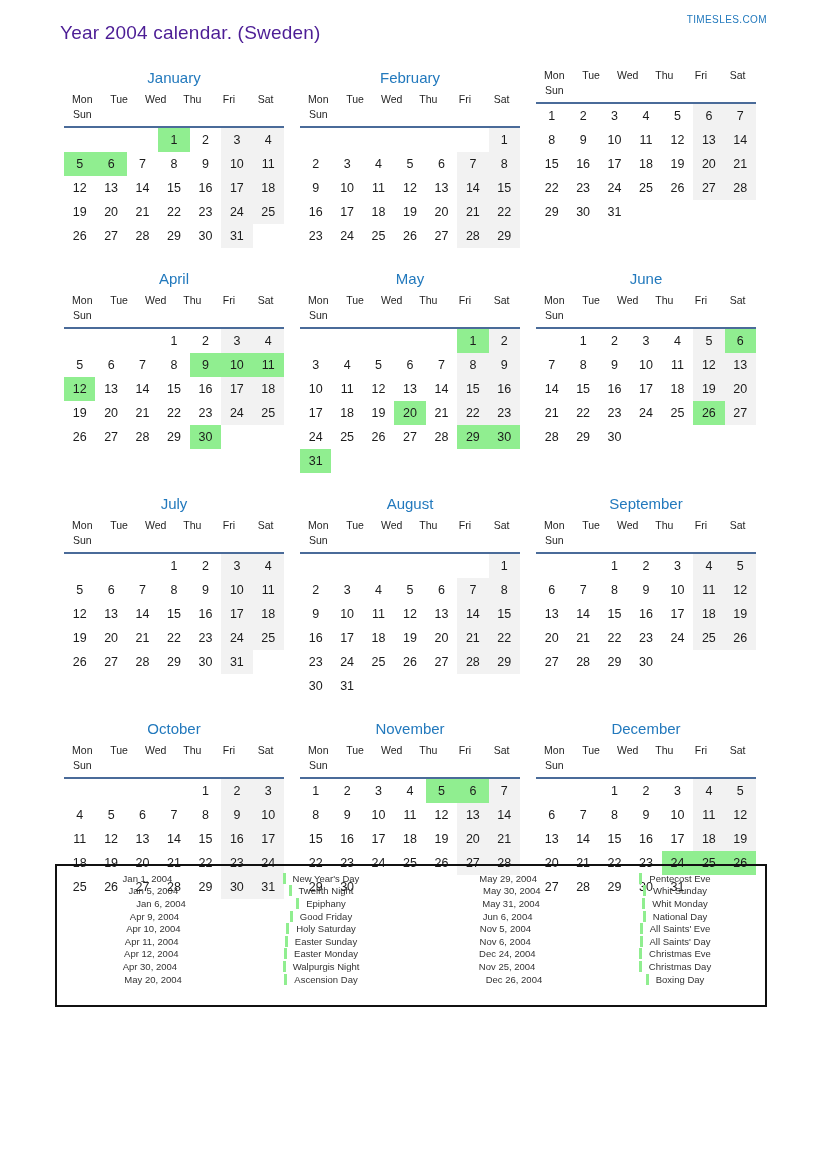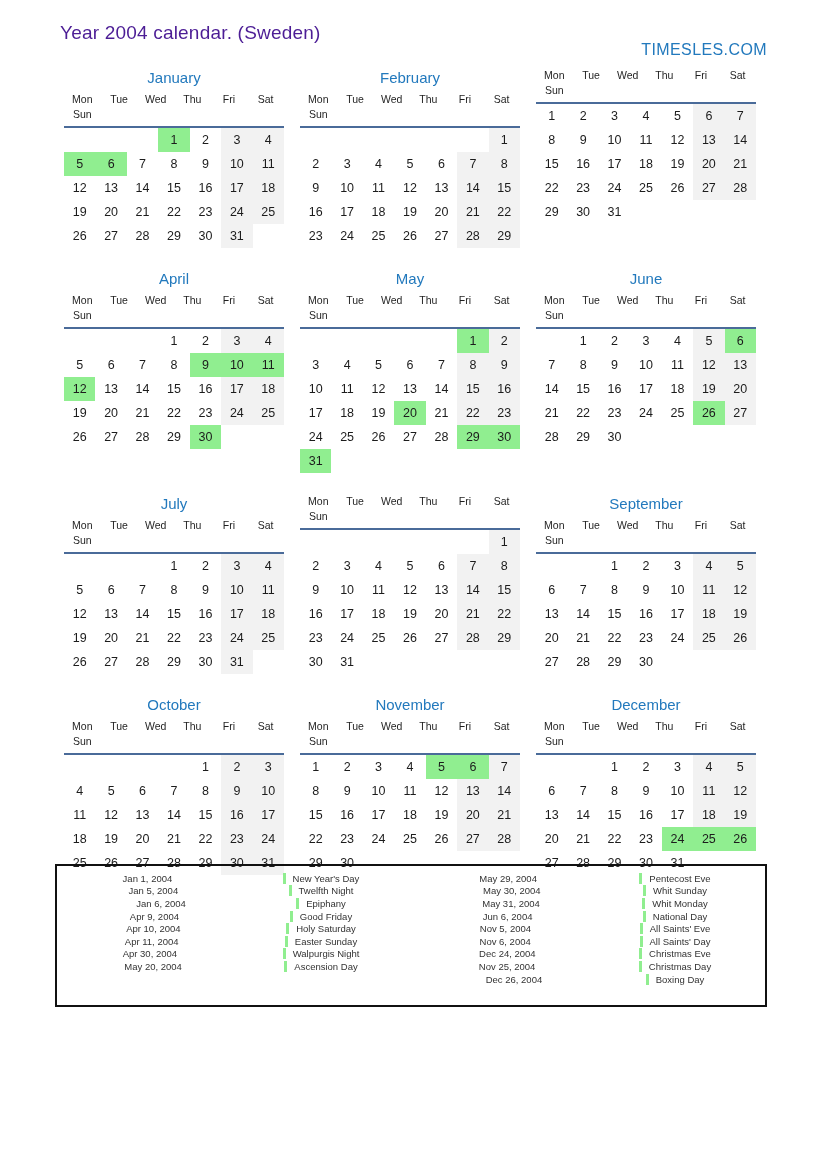--- a/index.html
+++ b/index.html
@@ -11,22 +11,22 @@
   *{margin:0;padding:0;box-sizing:border-box;}
   html,body{background:#fff;}
   body{
     width:827px;height:1169px;position:relative;
     font-family:"Liberation Sans","DejaVu Sans",sans-serif;
     color:#1d1d1d;overflow:hidden;
   }
   .page-header{position:relative;padding:22px 60px 0 60px;height:52px;}
   .page-title{font-size:19px;font-weight:400;color:#4c1d95;letter-spacing:.2px;}
   .brand-link{
-    position:absolute;right:60px;top:41px;
-    font-size:16px;color:var(--accent);text-decoration:none;letter-spacing:.4px;
+    position:absolute;right:60px;top:14px;
+    font-size:10px;color:var(--accent);text-decoration:none;letter-spacing:.4px;
   }
   .months{
     display:grid;grid-template-columns:repeat(3,220px);
     column-gap:16px;row-gap:21px;margin:16px 0 0 64px;
   }
   .month{width:220px;}
   .month-title{
     text-align:center;color:var(--accent);font-size:15px;font-weight:400;
     height:20px;line-height:20px;margin-bottom:4px;
   }
@@ -392,20 +392,21 @@
         <div class="day we">25</div>
         <div class="day">26</div>
         <div class="day">27</div>
         <div class="day">28</div>
         <div class="day">29</div>
         <div class="day">30</div>
         <div class="day we">31</div>
       </div>
     </div>
     <div class="month">
+      <div class="month-title">August</div>
       <div class="weekdays">
         <div class="weekday">Mon</div>
         <div class="weekday">Tue</div>
         <div class="weekday">Wed</div>
         <div class="weekday">Thu</div>
         <div class="weekday">Fri</div>
         <div class="weekday">Sat</div>
         <div class="weekday">Sun</div>
       </div>
       <div class="weeks">
@@ -662,20 +663,25 @@
         <div class="legend-date">Apr 10, 2004</div>
         <div class="legend-bar"></div>
         <div class="legend-name">Holy Saturday</div>
       </div>
       <div class="legend-row">
         <div class="legend-date">Apr 11, 2004</div>
         <div class="legend-bar"></div>
         <div class="legend-name">Easter Sunday</div>
       </div>
       <div class="legend-row">
+        <div class="legend-date">Apr 12, 2004</div>
+        <div class="legend-bar"></div>
+        <div class="legend-name">Easter Monday</div>
+      </div>
+      <div class="legend-row">
         <div class="legend-date">Apr 30, 2004</div>
         <div class="legend-bar"></div>
         <div class="legend-name">Walpurgis Night</div>
       </div>
       <div class="legend-row">
         <div class="legend-date">May 20, 2004</div>
         <div class="legend-bar"></div>
         <div class="legend-name">Ascension Day</div>
       </div>
     </div>

